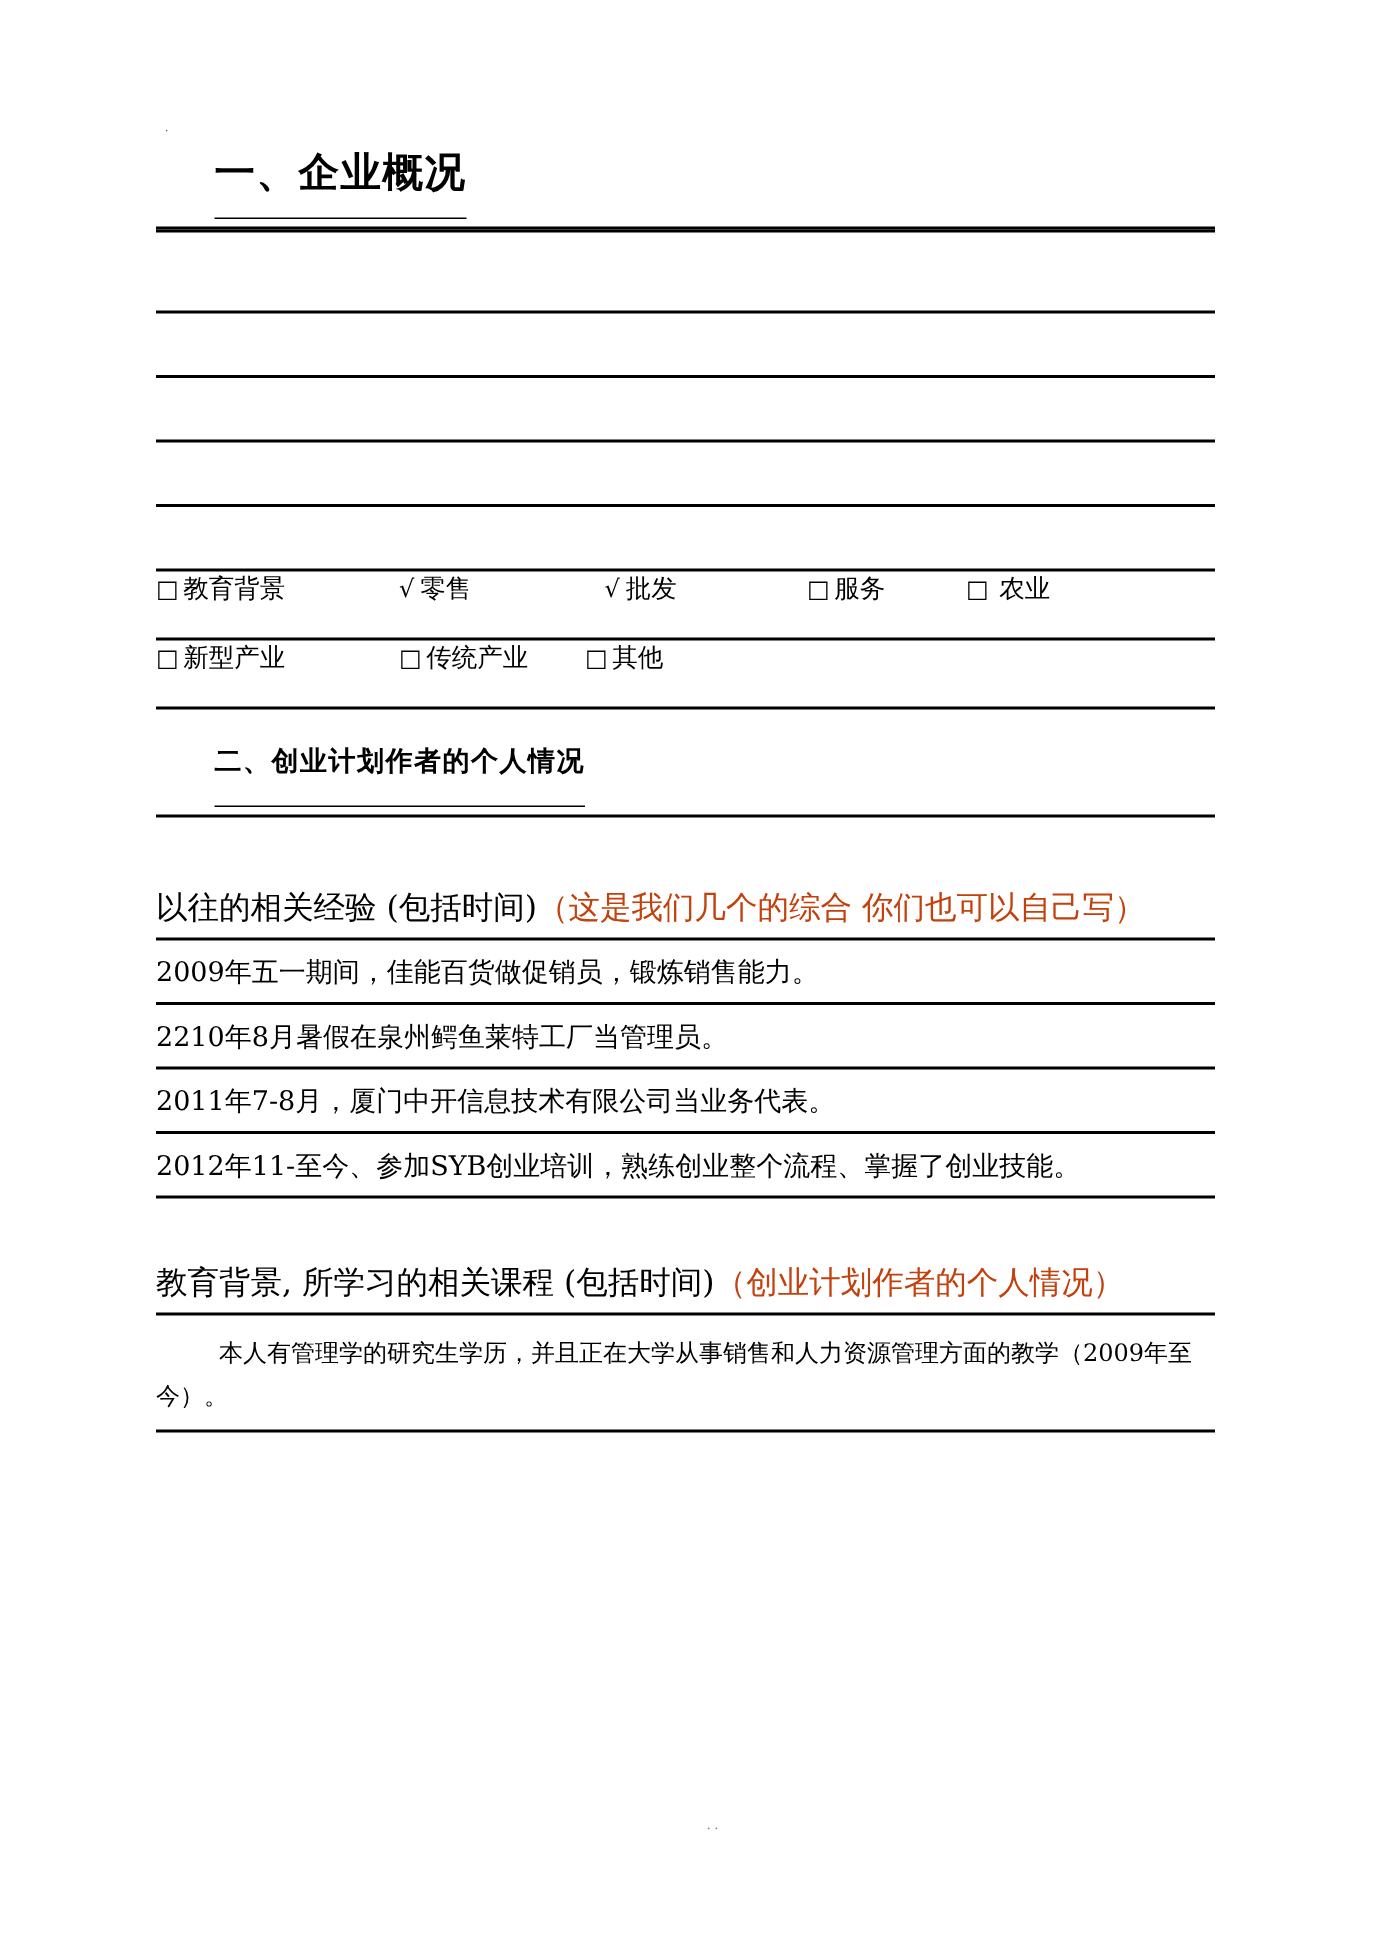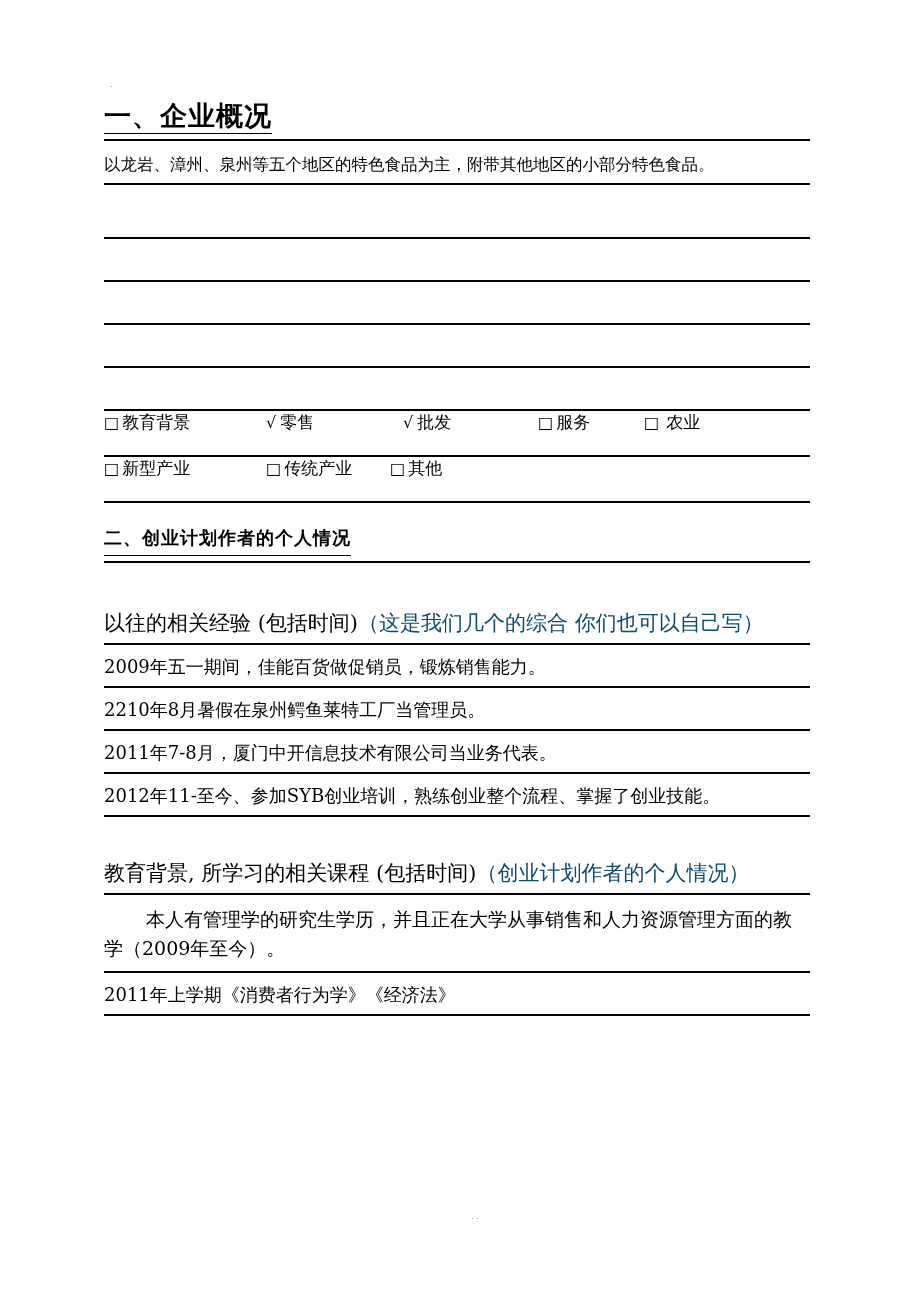--- a/index.html
+++ b/index.html
@@ -70,21 +70,22 @@
     padding-top: 19px;
   }
   .heading-rule {
     border-bottom: 2.5px solid #000;
     width: 706px;
     margin-top: 5px;
   }
   .heading-text-underline {
     border-bottom: 1.5px solid #000;
     display: inline-block;
-    padding-bottom: 1px;
+    padding-bottom: 13px;
+    margin-left: 39px;
   }
 
   
   .ruled-line {
     border-bottom: 2.2px solid #000;
     width: 706px;
   }
   .blank-row {
     height: 41px;
   }
@@ -128,37 +129,37 @@
 
   
   .question {
     font-size: 21px;
     line-height: 28px;
     padding-top: 26px;
     padding-bottom: 6px;
     width: 700px;
   }
   .question .note {
-    color: #0c4a6e;
+    color: #c2410c;
   }
 
   
   .entry {
     font-size: 18px;
     line-height: 19px;
     padding-top: 12px;
     padding-bottom: 10px;
     border-bottom: 2.2px solid #000;
     width: 706px;
     white-space: nowrap;
   }
 
   
   .free-para {
-    font-size: 19px;
+    font-size: 16px;
     line-height: 29px;
     padding-top: 10px;
     padding-bottom: 8px;
     width: 700px;
     text-indent: 42px;
   }
 </style>
 </head>
 <body>
 
@@ -166,21 +167,20 @@
 
   <div class="corner-mark">.</div>
 
   <div class="content">
 
     <div class="section-heading heading-1">
       <span class="heading-text-underline">一、企业概况</span>
     </div>
     <div class="heading-rule"></div>
 
-    <div class="ruled-text">以龙岩、漳州、泉州等五个地区的特色食品为主，附带其他地区的小部分特色食品。</div>
     <div class="ruled-line"></div>
 
     <div class="blank-row first"></div>
     <div class="ruled-line"></div>
     <div class="blank-row"></div>
     <div class="ruled-line"></div>
     <div class="blank-row"></div>
     <div class="ruled-line"></div>
     <div class="blank-row"></div>
     <div class="ruled-line"></div>
@@ -243,19 +243,18 @@
     <div class="entry">2012年11-至今、参加SYB创业培训，熟练创业整个流程、掌握了创业技能。</div>
 
     <div class="question" style="padding-top:42px;">
       <span>教育背景, 所学习的相关课程 (包括时间)</span><span class="note">（创业计划作者的个人情况）</span>
     </div>
     <div class="ruled-line"></div>
 
     <div class="free-para">本人有管理学的研究生学历，并且正在大学从事销售和人力资源管理方面的教学（2009年至今）。</div>
     <div class="ruled-line"></div>
 
-    <div class="entry">2011年上学期《消费者行为学》《经济法》</div>
 
   </div>
 
   <div class="footer-mark">. .</div>
 
 </div>
 
 </body></html>

